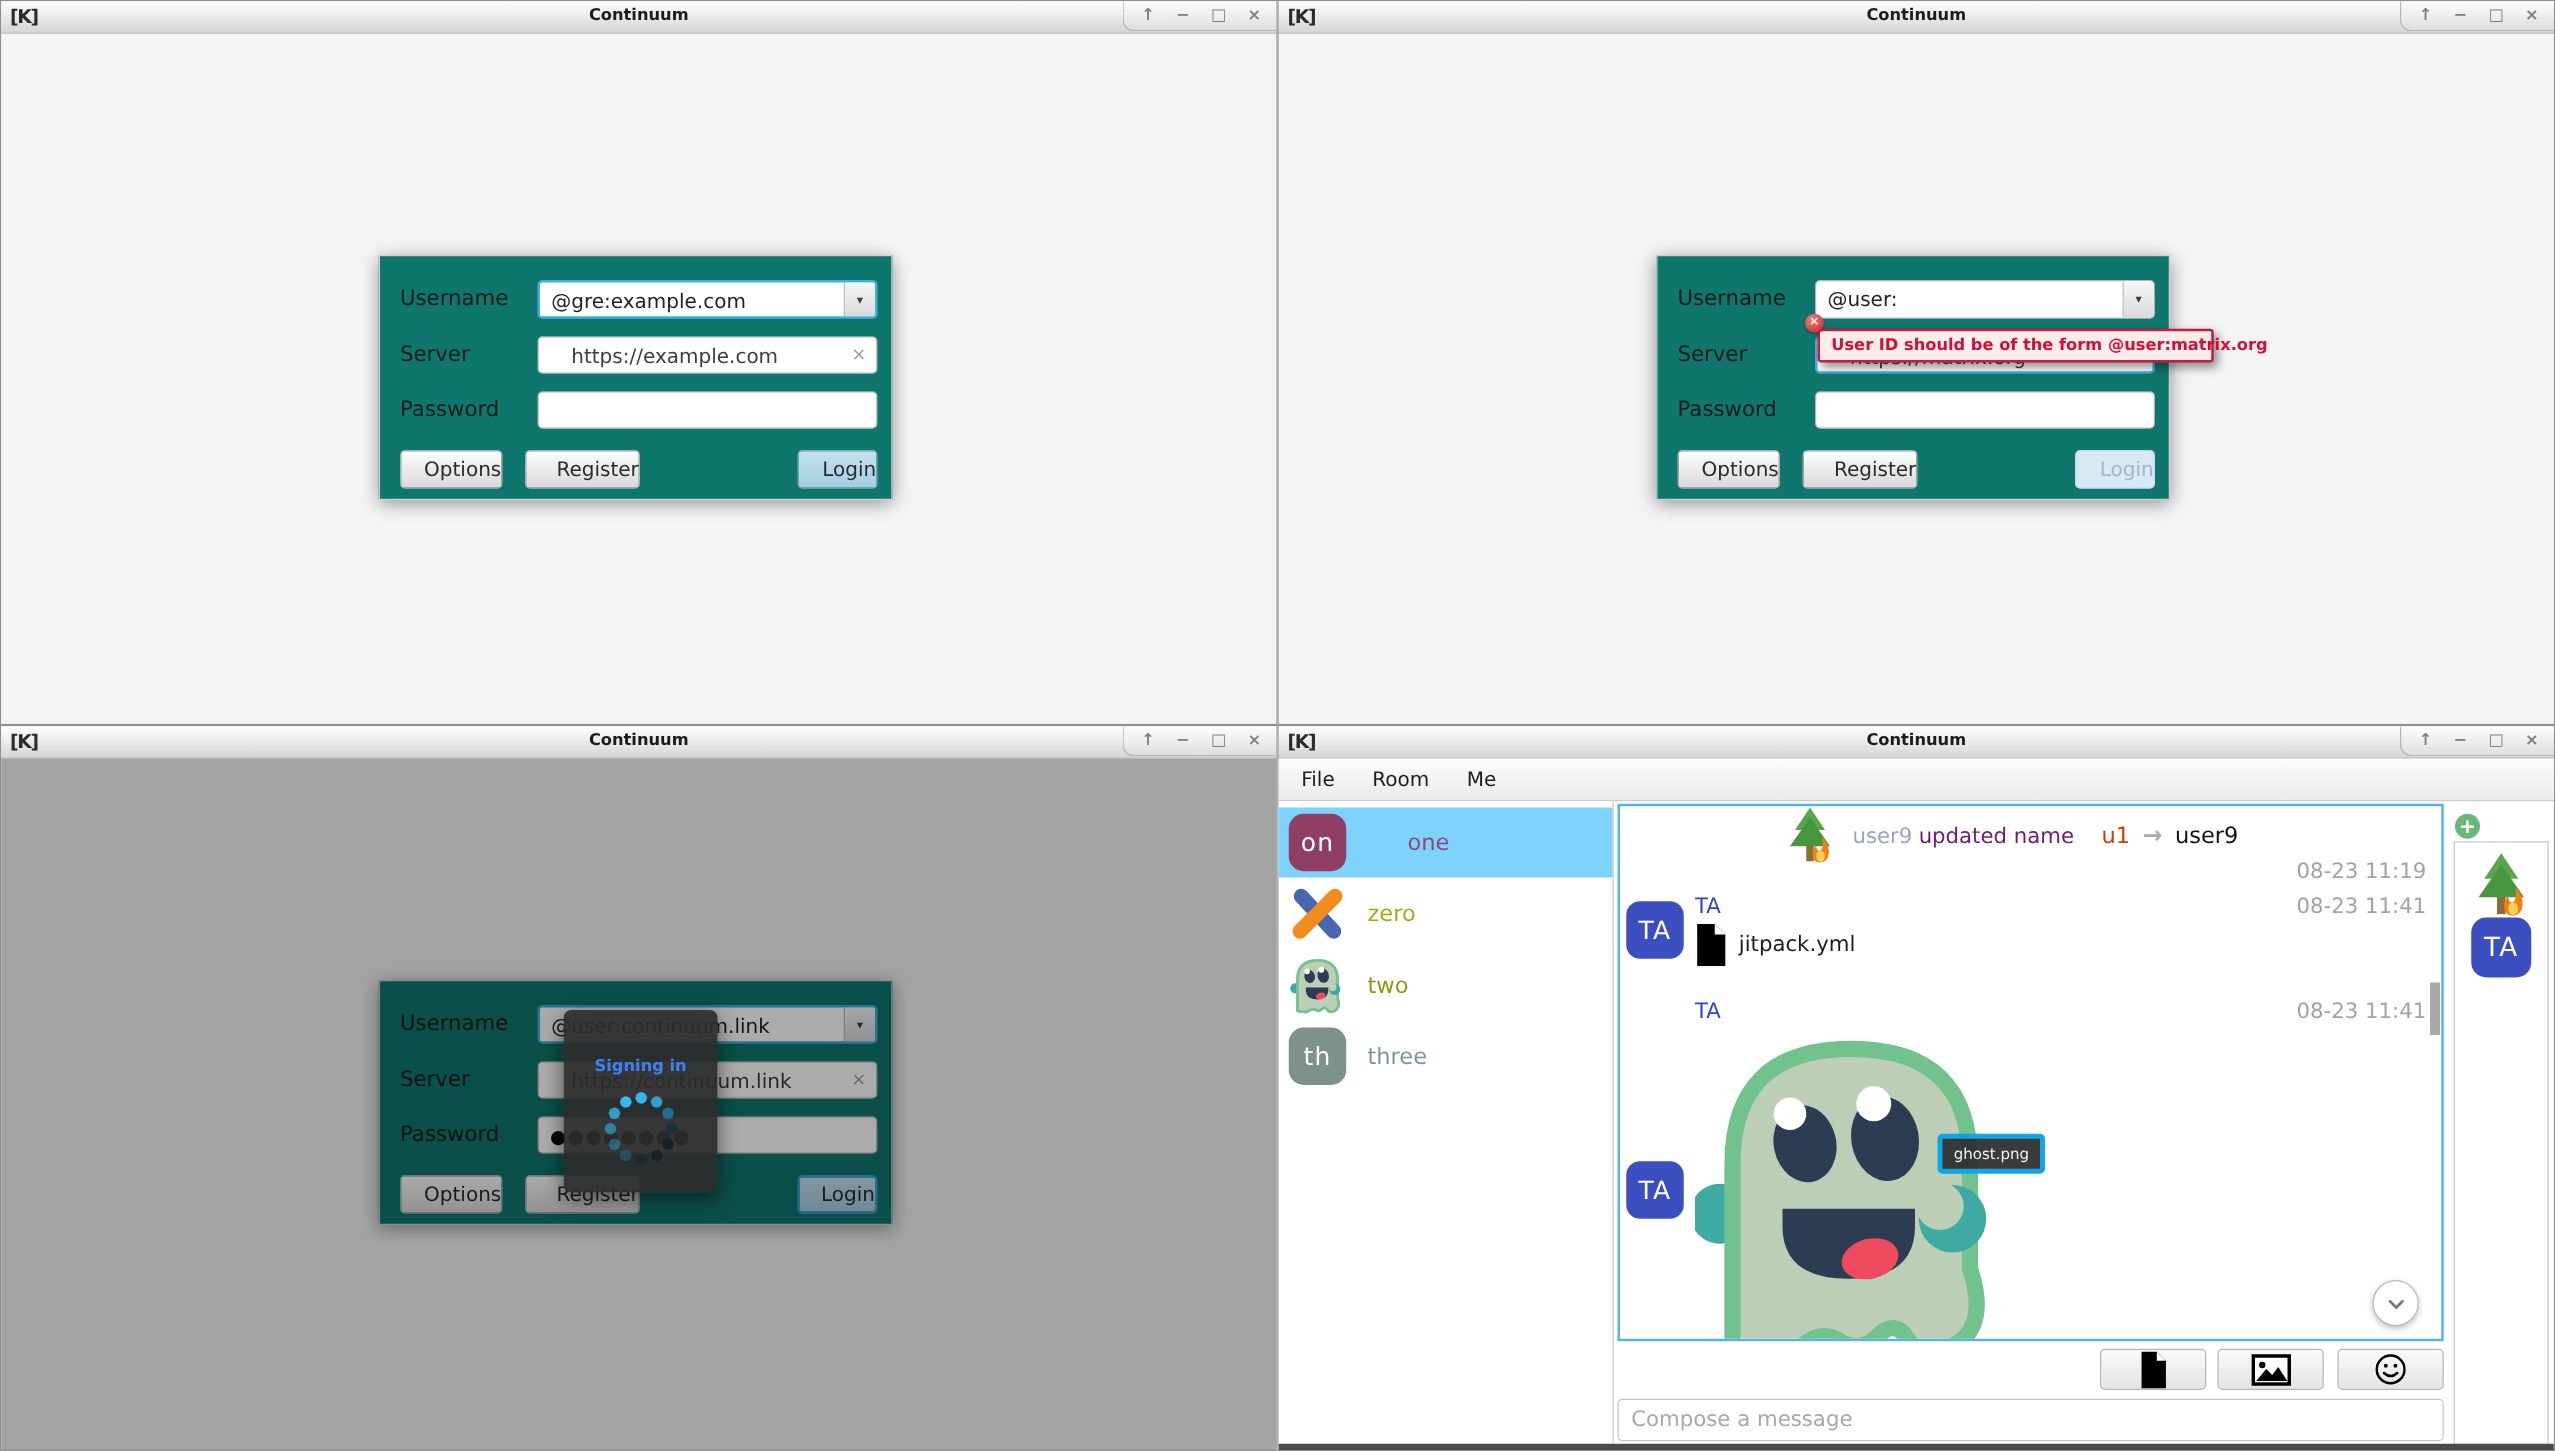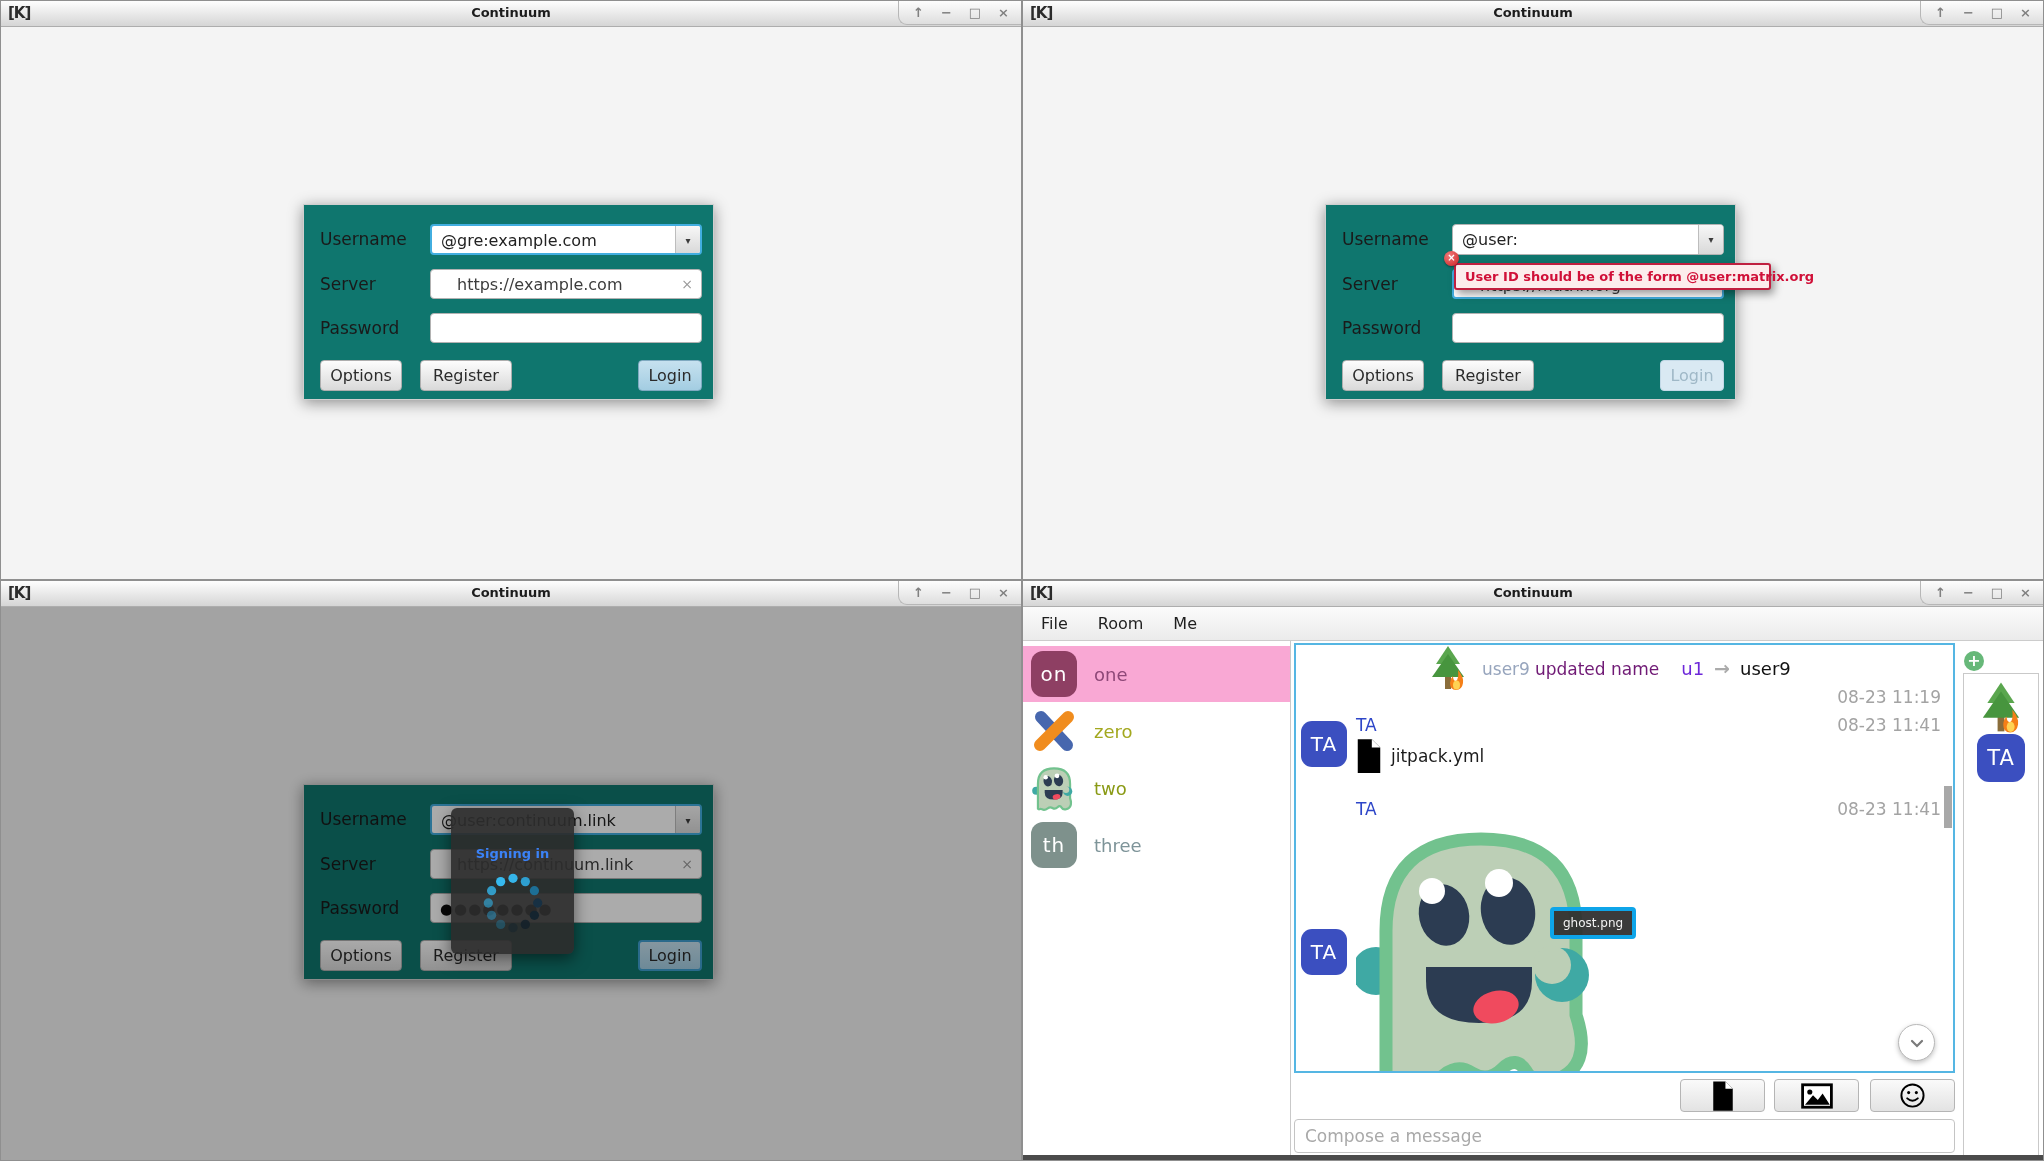--- a/index.html
+++ b/index.html
@@ -20,52 +20,52 @@
   .lbl{position:absolute;left:16px;font-size:17px;color:#1a1a1a;}
   .f-user{top:24px;} .f-serv{top:69px;} .f-pass{top:113px;}
   .combo{position:absolute;left:126px;top:19px;width:272px;height:31px;border:1px solid #b2b2b2;border-radius:4px;background:#fff;display:flex;overflow:hidden;}
   .combo.focused{border:2px solid #42aee0;}
   .combo-value{flex:1;font-size:16px;color:#222;padding:5px 8px 0 9px;white-space:nowrap;overflow:hidden;}
   .combo-btn{width:25px;background:linear-gradient(#f7f7f7,#d9d9d9);border-left:1px solid #bdbdbd;text-align:center;color:#3c3c3c;font-size:10px;padding-top:9px;}
   .field{position:absolute;left:126px;width:272px;height:30px;border:1px solid #b2b2b2;border-radius:4px;background:#fff;font-size:16px;color:#3d3d3d;padding:5px 24px 0 9px;white-space:nowrap;overflow:hidden;}
   .field.focused{border:2px solid #42aee0;}
   .fld-serv{top:64px;padding-left:26px;} .fld-pass{top:108px;}
   .clear-x{position:absolute;right:8px;top:6px;color:#9a9a9a;font-size:14px;}
-  .btn{position:absolute;top:155px;height:31px;border:1px solid #aeaeae;border-radius:4px;background:linear-gradient(#fdfdfd,#d9d9d9);font-size:16px;color:#2b2b2b;text-align:center;padding-top:5px;}
+  .btn{position:absolute;top:155px;height:31px;border:1px solid #aeaeae;border-radius:4px;background:linear-gradient(#fdfdfd,#d9d9d9);font-size:16px;color:#2b2b2b;text-align:right;padding-top:5px;}
   .btn-opt{left:16px;width:82px;} .btn-reg{left:116px;width:92px;}
   .btn-login{left:334px;width:64px;background:linear-gradient(#c6e1ef,#a3cde2);border:1px solid #7fa9c0;}
   .btn-login.default{border:2px solid #3f9fd0;padding-top:4px;}
   .btn-login.disabled{background:#d9e9f3;border:1px solid #c3d9e7;color:#9fb8c7;}
 
   
   .err-badge{position:absolute;left:421px;top:224px;width:15px;height:15px;border-radius:50%;background:radial-gradient(circle at 35% 30%,#f07a7a,#cc2121);color:#fff;font-size:10px;font-weight:bold;text-align:center;line-height:14px;box-shadow:0 1px 2px rgba(0,0,0,.4);z-index:6;}
   .tooltip-error{position:absolute;left:431px;top:236px;width:317px;height:27px;background:#fcecec;border:2px solid #c01f3f;border-radius:3px;color:#d01038;font-size:13px;font-weight:bold;padding:4px 0 16px 9px;box-shadow:3px 4px 8px rgba(0,0,0,.4);z-index:5;white-space:nowrap;}
 
   
   .dim-overlay{position:absolute;inset:0;background:rgba(0,0,0,.33);z-index:8;}
   .signbox{position:absolute;left:450px;top:201px;width:123px;height:146px;background:rgba(44,44,44,.92);border-radius:6px;box-shadow:0 5px 16px rgba(0,0,0,.5);z-index:9;text-align:center;}
   .signbox .cap{margin-top:38px;color:#3b82f6;font-size:13px;font-weight:bold;}
   .pass-dots{letter-spacing:1px;font-size:15px;color:#0c0c0c;padding-top:6px;}
 
   
   .menubar{position:absolute;left:0;top:0;right:0;height:34px;background:linear-gradient(#fbfbfb,#ebebeb);border-bottom:1px solid #cccccc;display:flex;align-items:center;padding-left:18px;gap:30px;}
   .menu-item{font-size:16px;color:#1e1e1e;}
   .sidebar{position:absolute;left:0;top:34px;width:268px;bottom:5px;background:#fff;border-right:1px solid #c9c9c9;}
   .room{position:absolute;left:0;width:267px;height:56px;display:flex;align-items:center;padding-left:8px;}
-  .room.selected{background:#f9a8d4;}
+  .room.selected{background:#7dd3fc;gap:32px;}
   .avatar-sq{width:46px;height:46px;border-radius:12px;color:#fff;font-size:20px;display:flex;align-items:center;justify-content:center;letter-spacing:1px;flex:none;}
   .room-name{margin-left:17px;font-size:18px;}
   .rn-one{color:#8e4878;} .rn-zero{color:#a3a81f;} .rn-two{color:#8a9a15;} .rn-three{color:#7e9499;}
   .av-one{background:#8e3f63;} .av-three{background:#7e918c;}
 
   .chatbox{position:absolute;left:271px;top:36px;width:661px;height:430px;border:2px solid #55b6e3;background:#fff;overflow:hidden;}
   .ev-row{position:absolute;left:130px;top:1px;height:44px;display:flex;align-items:center;}
   .ev-text{margin-left:12px;font-size:17px;white-space:nowrap;}
   .ev-sender{color:#97a5bd;} .ev-action{color:#701a75;margin-left:5px;}
-  .ev-old{color:#6d28d9;font-size:18px;margin-left:22px;} .ev-arrow{color:#ababab;font-weight:bold;font-size:19px;margin:0 10px;} .ev-new{color:#111;font-size:18px;}
+  .ev-old{color:#c2410c;font-size:18px;margin-left:22px;} .ev-arrow{color:#ababab;font-weight:bold;font-size:19px;margin:0 10px;} .ev-new{color:#111;font-size:18px;}
   .ts{position:absolute;right:12px;color:#a3a3a3;font-size:17px;white-space:nowrap;}
   .sender{position:absolute;left:60px;color:#2e46c8;font-size:17px;}
   .avatar-ta{position:absolute;width:46px;height:46px;border-radius:11px;background:#3b4fc0;color:#fff;font-size:20px;display:flex;align-items:center;justify-content:center;letter-spacing:1px;}
   .filerow{position:absolute;left:58px;top:92px;display:flex;align-items:center;}
   .filename{font-size:17px;color:#1b1b1b;margin-left:7px;}
   .img-tooltip{position:absolute;left:254px;top:262px;background:rgba(48,48,48,.95);border:4px solid #0ea5e9;border-radius:4px;color:#f2f2f2;font-size:12px;padding:5px 9px;z-index:4;}
   .scrolldown{position:absolute;left:602px;top:379px;width:37px;height:37px;border-radius:50%;background:#fff;border:1px solid #b9b9b9;box-shadow:0 2px 5px rgba(0,0,0,.25);display:flex;align-items:center;justify-content:center;z-index:4;}
   .vthumb{position:absolute;right:1px;top:141px;width:8px;height:42px;background:#a8a8a8;}
 
   .attach-bar{position:absolute;top:472px;height:33px;display:flex;}

